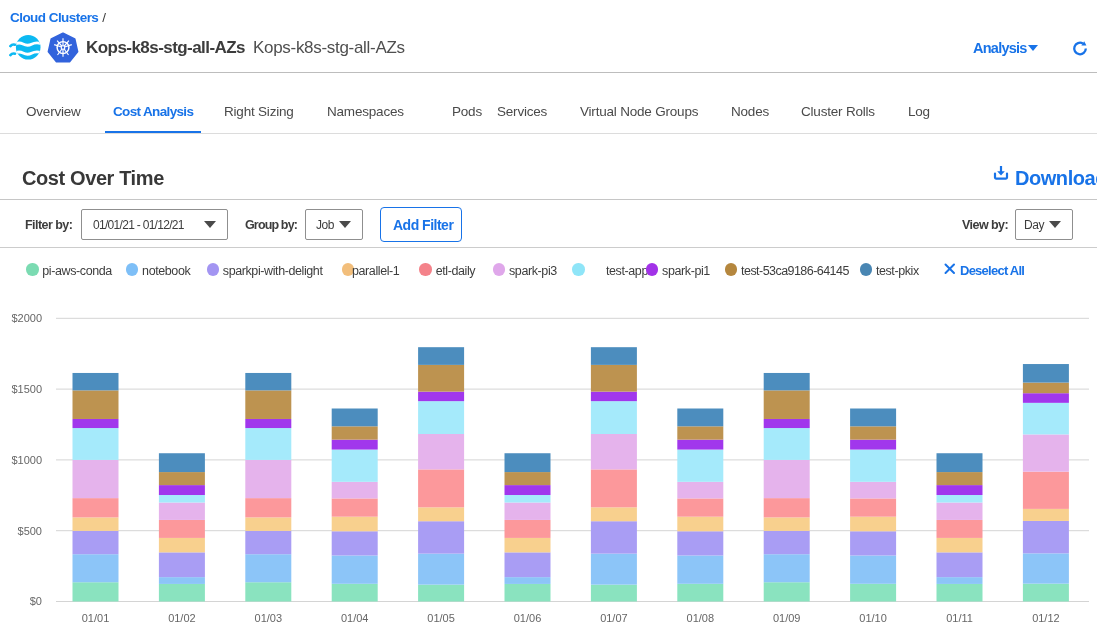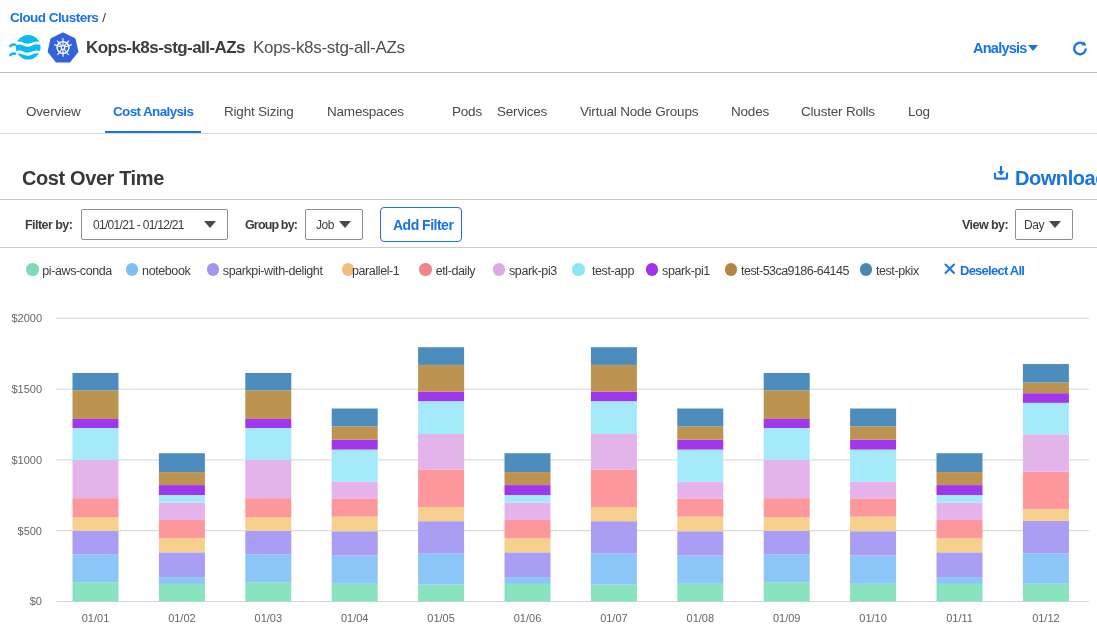--- a/index.html
+++ b/index.html
@@ -130,21 +130,21 @@
 <span class="llab" style="left:142.1px;">notebook</span>
 <span class="ldot" style="left:206.5px;background:#A395F2"></span>
 <span class="llab" style="left:222.8px;">sparkpi-with-delight</span>
 <span class="ldot" style="left:341.6px;background:#F2BE7B"></span>
 <span class="llab" style="left:352px;">parallel-1</span>
 <span class="ldot" style="left:419.4px;background:#F4828A"></span>
 <span class="llab" style="left:435.7px;">etl-daily</span>
 <span class="ldot" style="left:492.7px;background:#DFA7EA"></span>
 <span class="llab" style="left:509.0px;">spark-pi3</span>
 <span class="ldot" style="left:572.2px;background:#8FE5F8"></span>
-<span class="llab" style="left:592px;text-align:right;">test-app</span>
+<span class="llab" style="left:606px;text-align:right;">test-app</span>
 <span class="ldot" style="left:645.8px;background:#A232E8"></span>
 <span class="llab" style="left:662.0999999999999px;">spark-pi1</span>
 <span class="ldot" style="left:724.8px;background:#B5873E"></span>
 <span class="llab" style="left:741.0999999999999px;letter-spacing:-0.55px;">test-53ca9186-64145</span>
 <span class="ldot" style="left:859.6px;background:#4986B3"></span>
 <span class="llab" style="left:875.9px;">test-pkix</span>
 <svg class="abs" style="left:944px;top:263px" width="12" height="12" viewBox="0 0 12 12">
   <g stroke="#1873E8" stroke-width="2" stroke-linecap="round">
     <line x1="1.5" y1="1.5" x2="10" y2="10"></line>
     <line x1="10" y1="1.5" x2="1.5" y2="10"></line>

